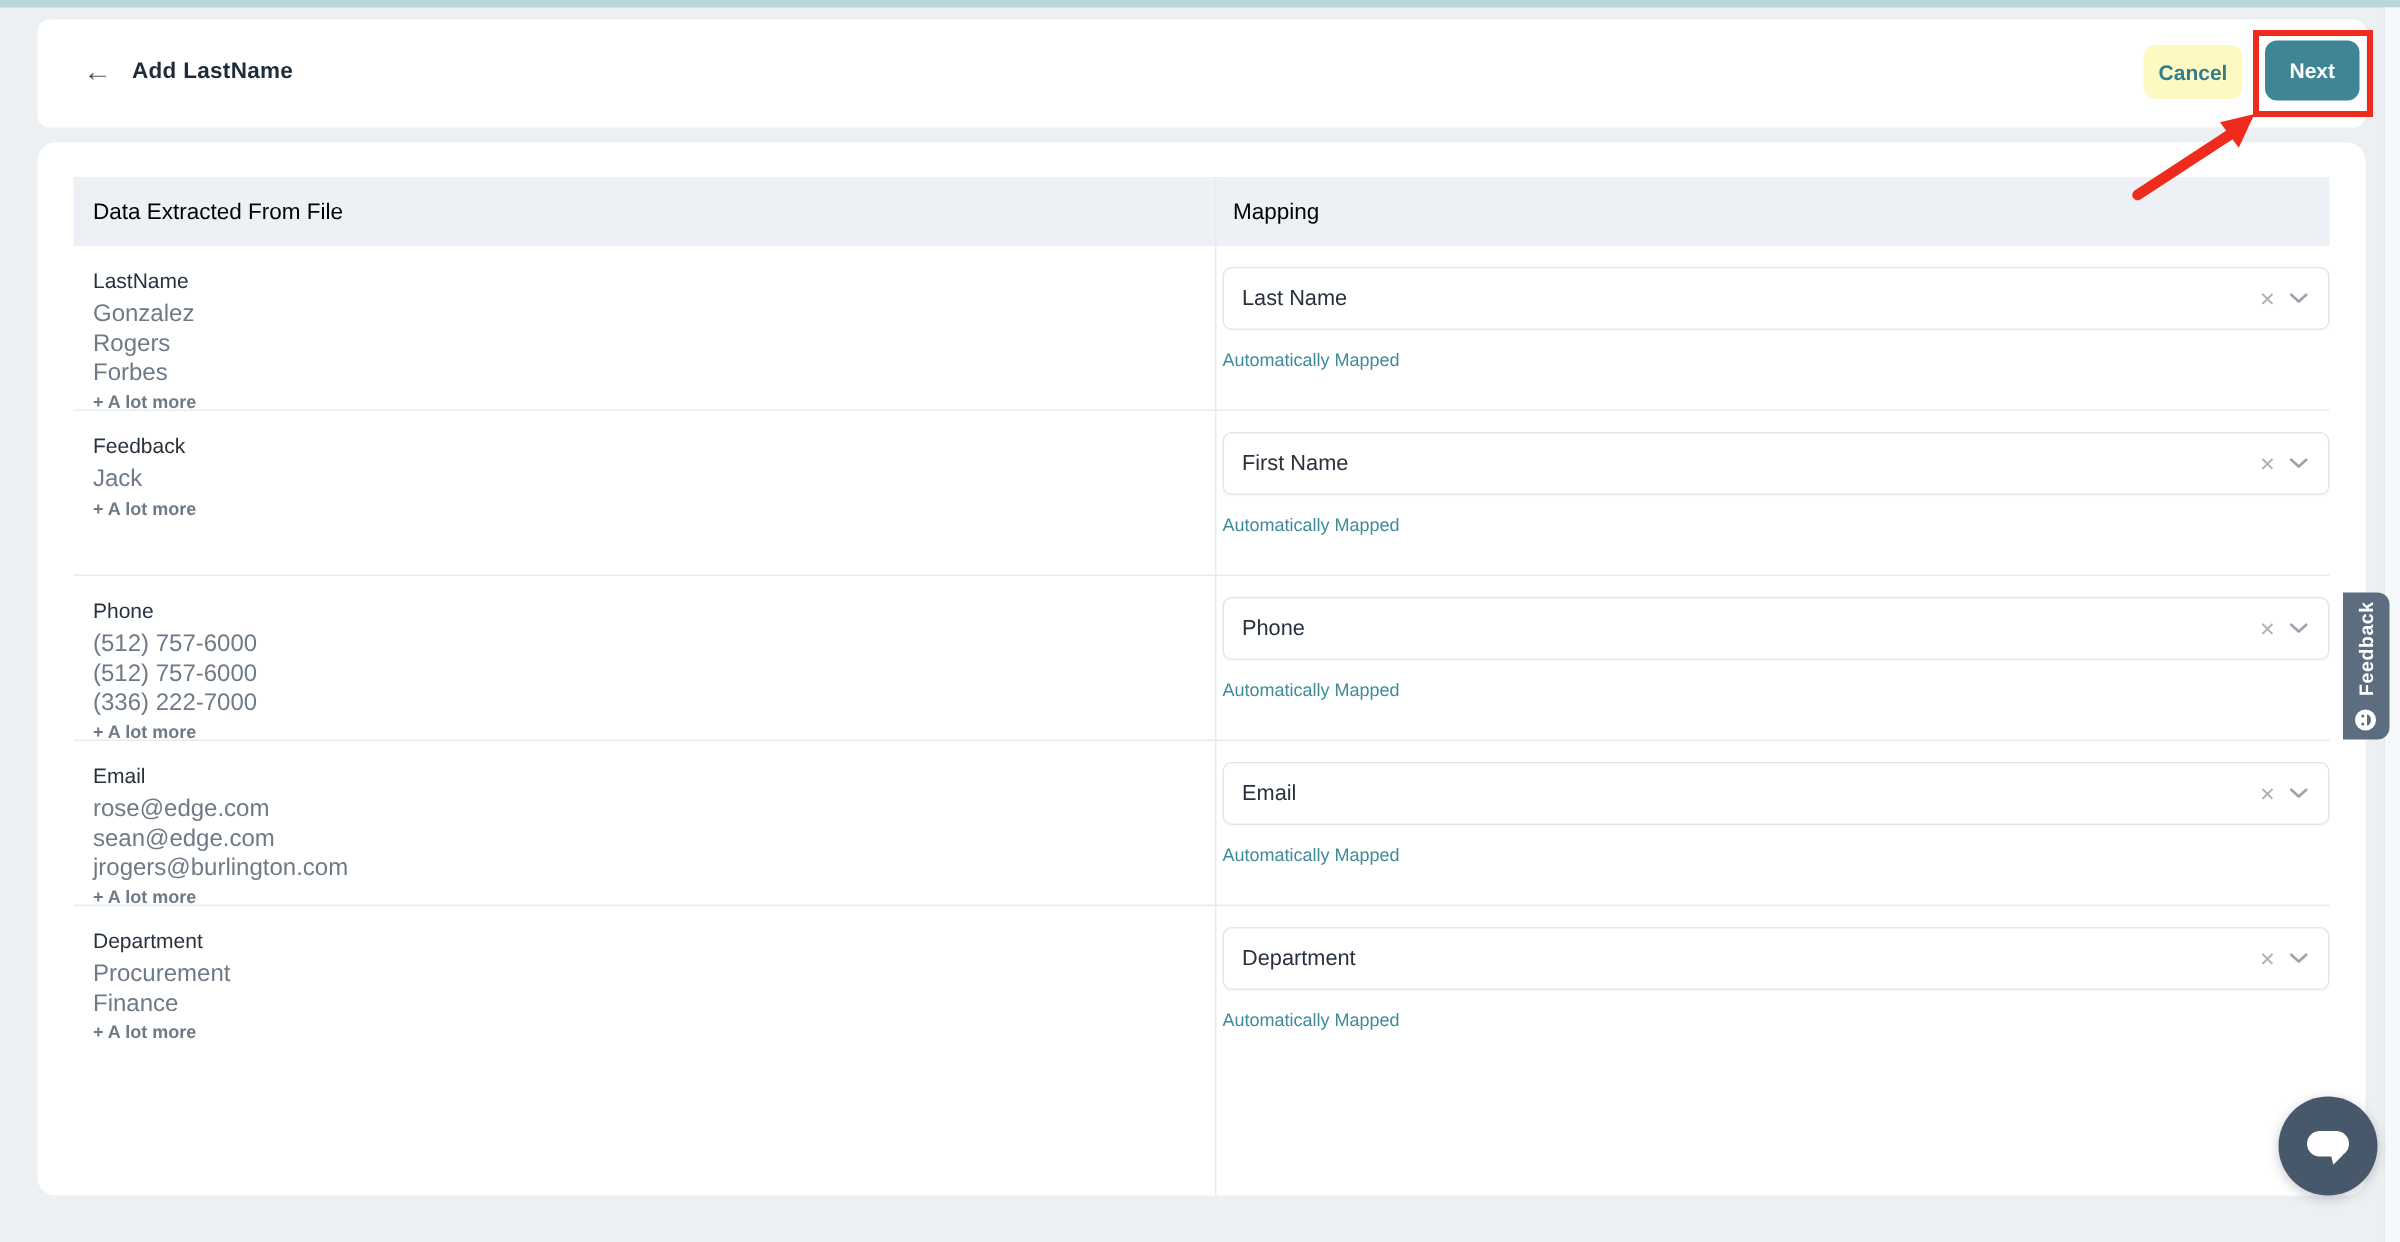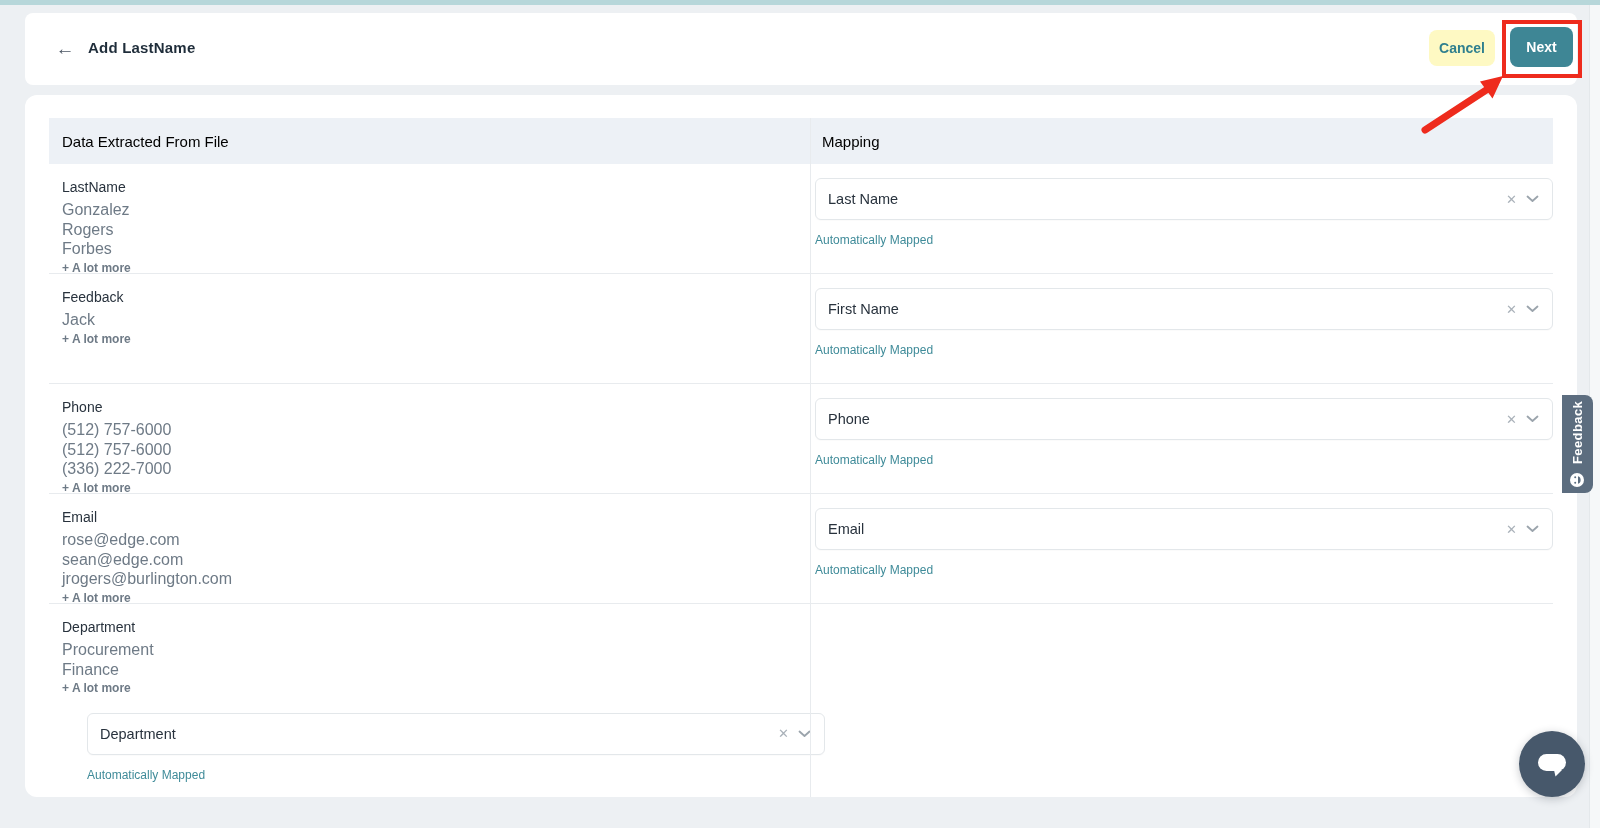--- a/index.html
+++ b/index.html
@@ -45,21 +45,21 @@
   .table-wrap { position:absolute; left:24px; top:23px; width:1504px; height:679px; }
   .col-divider {
     position:absolute; left:761px; top:0; width:1px; height:679px;
     background:#e8ebee; z-index:1;
   }
   .thead { display:flex; height:46px; background:#edf1f6; align-items:center; position:relative; }
   .th { font-size:15px; color:#000000; }
   .th-source { width:737px; padding-left:13px; }
   .th-mapping { flex:1; padding-left:36px; }
   .trow { display:flex; height:110px; border-bottom:1px solid #e8ebee; position:relative; }
-  .trow:last-child { border-bottom:none; height:133px;flex-direction:column; }
+  .trow:last-child { border-bottom:none; height:133px; }
   .cell-left { width:737px; padding:13px 0 0 13px; }
   .field-name { font-size:14px; color:#28323d; line-height:21px; margin-bottom:2px; }
   .sample { font-size:16px; color:#6e7a86; line-height:19.5px; }
   .more-link { font-size:12px; color:#6e7a86; line-height:19.5px; cursor:pointer;font-weight:bold; }
   .cell-right { flex:1; padding:14px 0 0 38px; }
   .select {
     width:738px; height:42px; background:#fff;
     border:1px solid #e3e7ea; border-radius:6px;
     display:flex; align-items:center; cursor:pointer;
     box-shadow:0 1px 1px rgba(40,50,60,.02);

